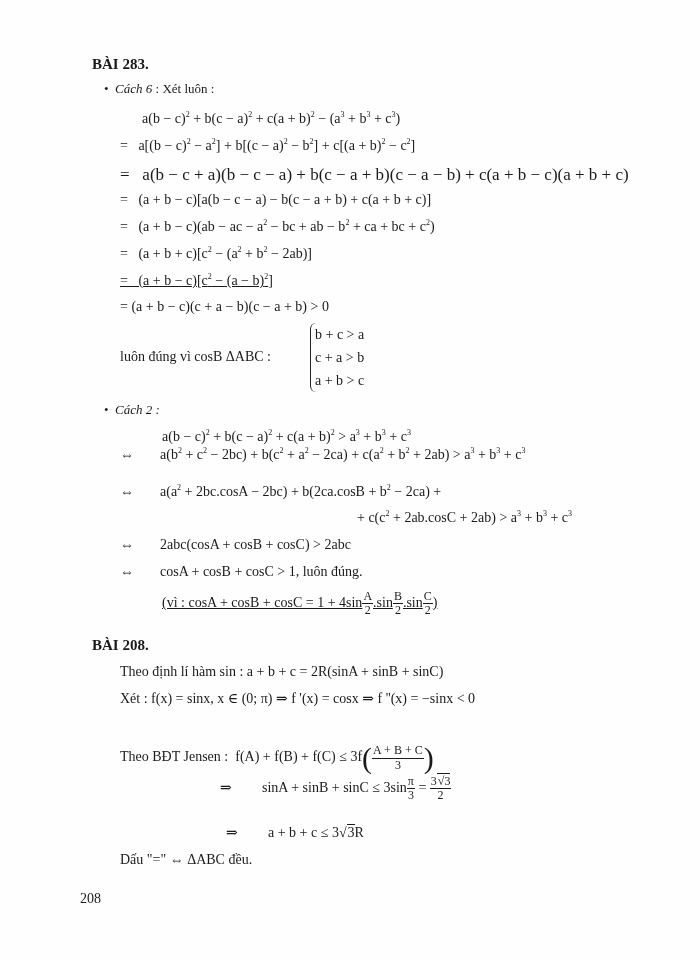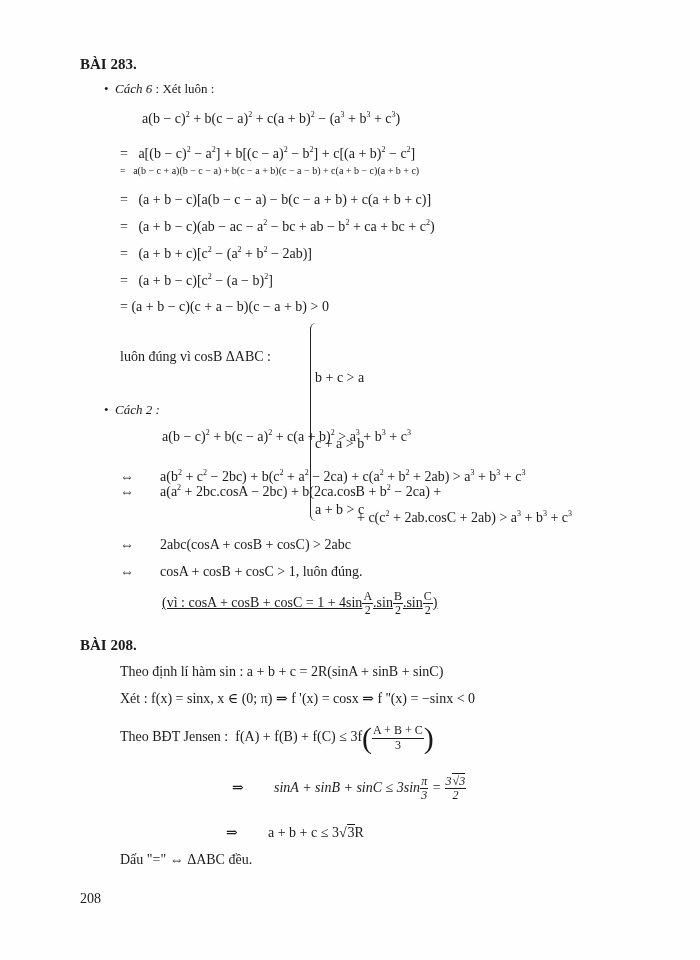--- a/index.html
+++ b/index.html
@@ -1,81 +1,81 @@
 <!DOCTYPE html>
 <html><head>
 <meta charset="utf-8">
 <style>
   html, body { margin: 0; padding: 0; }
   body {
     width: 700px; height: 960px; background: #fefefe; position: relative; overflow: hidden;
     font-family: "Liberation Serif", "DejaVu Serif", serif; color: #1a1a1a; font-size: 14px;
   }
   .abs { position: absolute; white-space: nowrap; line-height: 1; }
-  .title { font-weight: bold; font-size: 15px; }
+  .title { font-weight: bold; font-size: 15px; margin-left: 12px; }
   .bullet { font-size: 13px; }
   .bullet i { font-style: italic; }
   sup { font-size: 8px; vertical-align: 6px; line-height: 0; }
   .eq { font-size: 14px; }
   .sym { display: inline-block; width: 40px; }
   .frac { display: inline-block; vertical-align: middle; text-align: center; font-size: 12px; line-height: 1.1; }
   .frac .num { display: block; border-bottom: 1px solid #1a1a1a; padding: 0 1px; }
   .frac .den { display: block; }
   .brace { border-left: 1.5px solid #222; border-radius: 6px 0 0 6px; padding-left: 4px; }
-  .brace div { height: 23px; line-height: 23px; margin-top: 43px; }
+  .brace div { height: 23px; line-height: 23px; }
   .bigparen { font-size: 30px; vertical-align: middle; font-weight: 200; }
   .sqrt { border-top: 1px solid #1a1a1a; padding-left: 1px; }
 </style>
 </head>
 <body>
 
 <div>
 
   <div class="abs title" style="left:80px;top:57px;">BÀI 283.</div>
 
   <div class="abs bullet" style="left:104px;top:82px;">
     <span>•</span>&nbsp;
     <i>Cách 6</i>
     <span>: Xét luôn :</span>
   </div>
 
   <div class="abs eq" style="left:142px;top:112px;">a(b − c)<sup>2</sup> + b(c − a)<sup>2</sup> + c(a + b)<sup>2</sup> − (a<sup>3</sup> + b<sup>3</sup> + c<sup>3</sup>)</div>
-  <div class="abs eq" style="left:120px;top:139px;margin-top:8px;">=&nbsp;&nbsp; a[(b − c)<sup>2</sup> − a<sup>2</sup>] + b[(c − a)<sup>2</sup> − b<sup>2</sup>] + c[(a + b)<sup>2</sup> − c<sup>2</sup>]</div>
-  <div class="abs eq" style="left:120px;top:166px;font-size:10px;">=&nbsp;&nbsp; a(b − c + a)(b − c − a) + b(c − a + b)(c − a − b) + c(a + b − c)(a + b + c)</div>
+  <div class="abs eq" style="left:120px;top:139px;">=&nbsp;&nbsp; a[(b − c)<sup>2</sup> − a<sup>2</sup>] + b[(c − a)<sup>2</sup> − b<sup>2</sup>] + c[(a + b)<sup>2</sup> − c<sup>2</sup>]</div>
+  <div class="abs eq" style="left:120px;top:166px;font-size:17px;">=&nbsp;&nbsp; a(b − c + a)(b − c − a) + b(c − a + b)(c − a − b) + c(a + b − c)(a + b + c)</div>
   <div class="abs eq" style="left:120px;top:193px;">=&nbsp;&nbsp; (a + b − c)[a(b − c − a) − b(c − a + b) + c(a + b + c)]</div>
   <div class="abs eq" style="left:120px;top:220px;">=&nbsp;&nbsp; (a + b − c)(ab − ac − a<sup>2</sup> − bc + ab − b<sup>2</sup> + ca + bc + c<sup>2</sup>)</div>
   <div class="abs eq" style="left:120px;top:247px;">=&nbsp;&nbsp; (a + b + c)[c<sup>2</sup> − (a<sup>2</sup> + b<sup>2</sup> − 2ab)]</div>
-  <div class="abs eq" style="left:120px;top:274px;">=&nbsp;&nbsp; (a + b − c)[c<sup>2</sup> − (a − b)<sup>2</sup>]</div>
+  <div class="abs eq" style="left:120px;top:274px;text-decoration:underline;">=&nbsp;&nbsp; (a + b − c)[c<sup>2</sup> − (a − b)<sup>2</sup>]</div>
   <div class="abs eq" style="left:120px;top:300px;">=  (a + b − c)(c + a − b)(c − a + b) &gt; 0</div>
 
   <div class="abs eq" style="left:120px;top:350px;">luôn đúng vì cosB ΔABC :</div>
   <div class="abs eq brace" style="left:310px;top:323px;">
     <div>b + c &gt; a</div>
     <div>c + a &gt; b</div>
     <div>a + b &gt; c</div>
   </div>
 
   <div class="abs bullet" style="left:104px;top:403px;">
     <span>•</span>&nbsp;
     <i>Cách 2</i>
     <i>:</i>
   </div>
 
   <div class="abs eq" style="left:162px;top:430px;">a(b − c)<sup>2</sup> + b(c − a)<sup>2</sup> + c(a + b)<sup>2</sup> &gt; a<sup>3</sup> + b<sup>3</sup> + c<sup>3</sup></div>
-  <div class="abs eq" style="left:120px;top:470px;"><span class="sym">⇔</span>a(b<sup>2</sup> + c<sup>2</sup> − 2bc) + b(c<sup>2</sup> + a<sup>2</sup> − 2ca) + c(a<sup>2</sup> + b<sup>2</sup> + 2ab) &gt; a<sup>3</sup> + b<sup>3</sup> + c<sup>3</sup></div>
+  <div class="abs eq" style="left:120px;top:448px;"><span class="sym">⇔</span>a(b<sup>2</sup> + c<sup>2</sup> − 2bc) + b(c<sup>2</sup> + a<sup>2</sup> − 2ca) + c(a<sup>2</sup> + b<sup>2</sup> + 2ab) &gt; a<sup>3</sup> + b<sup>3</sup> + c<sup>3</sup></div>
   <div class="abs eq" style="left:120px;top:485px;"><span class="sym">⇔</span>a(a<sup>2</sup> + 2bc.cosA − 2bc) + b(2ca.cosB + b<sup>2</sup> − 2ca) +</div>
   <div class="abs eq" style="left:357px;top:511px;">+ c(c<sup>2</sup> + 2ab.cosC + 2ab) &gt; a<sup>3</sup> + b<sup>3</sup> + c<sup>3</sup></div>
   <div class="abs eq" style="left:120px;top:538px;"><span class="sym">⇔</span><span>2abc(cosA + cosB + cosC) &gt; 2abc</span></div>
   <div class="abs eq" style="left:120px;top:565px;"><span class="sym">⇔</span><span>cosA + cosB + cosC &gt; 1, luôn đúng.</span></div>
 
   <div class="abs eq" style="left:162px;top:590px;text-decoration:underline;">(vì : cosA + cosB + cosC = 1 + 4sin<span class="frac"><span class="num">A</span><span class="den">2</span></span>.sin<span class="frac"><span class="num">B</span><span class="den">2</span></span>.sin<span class="frac"><span class="num">C</span><span class="den">2</span></span>)</div>
 
   <div class="abs title" style="left:80px;top:638px;">BÀI 208.</div>
   <div class="abs eq" style="left:120px;top:665px;">Theo định lí hàm sin :  a + b + c = 2R(sinA + sinB + sinC)</div>
   <div class="abs eq" style="left:120px;top:692px;">Xét : f(x) = sinx, x ∈ (0; π)   ⇒  f '(x) = cosx   ⇒  f ''(x) = −sinx &lt; 0</div>
-  <div class="abs eq" style="left:120px;top:723px;">Theo BĐT Jensen :&nbsp; f(A) + f(B) + f(C) ≤ 3f<span class="bigparen">(</span><span class="frac"><span class="num">A + B + C</span><span class="den">3</span></span><span class="bigparen">)</span></div>
+  <div class="abs eq" style="left:120px;top:743px;">Theo BĐT Jensen :&nbsp; f(A) + f(B) + f(C) ≤ 3f<span class="bigparen">(</span><span class="frac"><span class="num">A + B + C</span><span class="den">3</span></span><span class="bigparen">)</span></div>
 
-  <div class="abs eq" style="left:232px;top:775px;font-style:italic;"><span class="sym" style="width:42px;">⇒</span>sinA + sinB + sinC ≤ 3sin<span class="frac"><span class="num">π</span><span class="den">3</span></span> = <span class="frac"><span class="num">3<span class="sqrt">√3</span></span><span class="den">2</span></span></div>
+  <div class="abs eq" style="left:220px;top:775px;"><span class="sym" style="width:42px;">⇒</span>sinA + sinB + sinC ≤ 3sin<span class="frac"><span class="num">π</span><span class="den">3</span></span> = <span class="frac"><span class="num">3<span class="sqrt">√3</span></span><span class="den">2</span></span></div>
   <div class="abs eq" style="left:226px;top:826px;"><span class="sym" style="width:42px;">⇒</span>a + b + c ≤ 3√<span class="sqrt">3</span>R</div>
   <div class="abs eq" style="left:120px;top:853px;">Dấu "=" ⇔ ΔABC đều.</div>
 
   <div class="abs" style="left:80px;top:892px;font-size:14px;">208</div>
 </div>
 
 </body></html>

